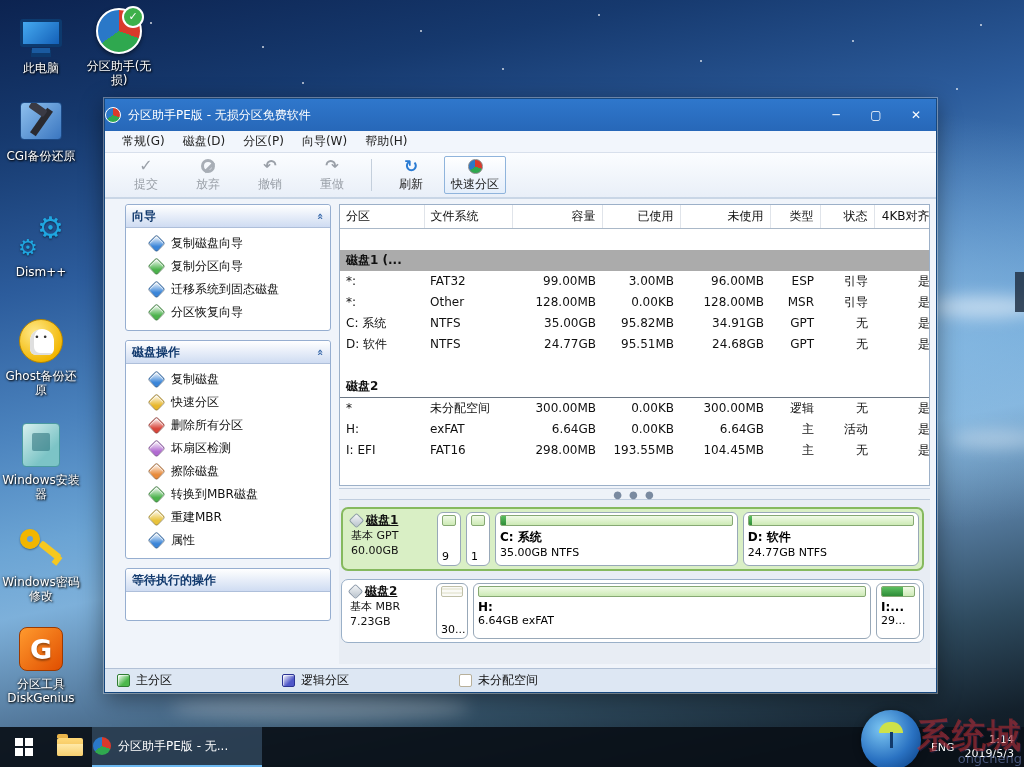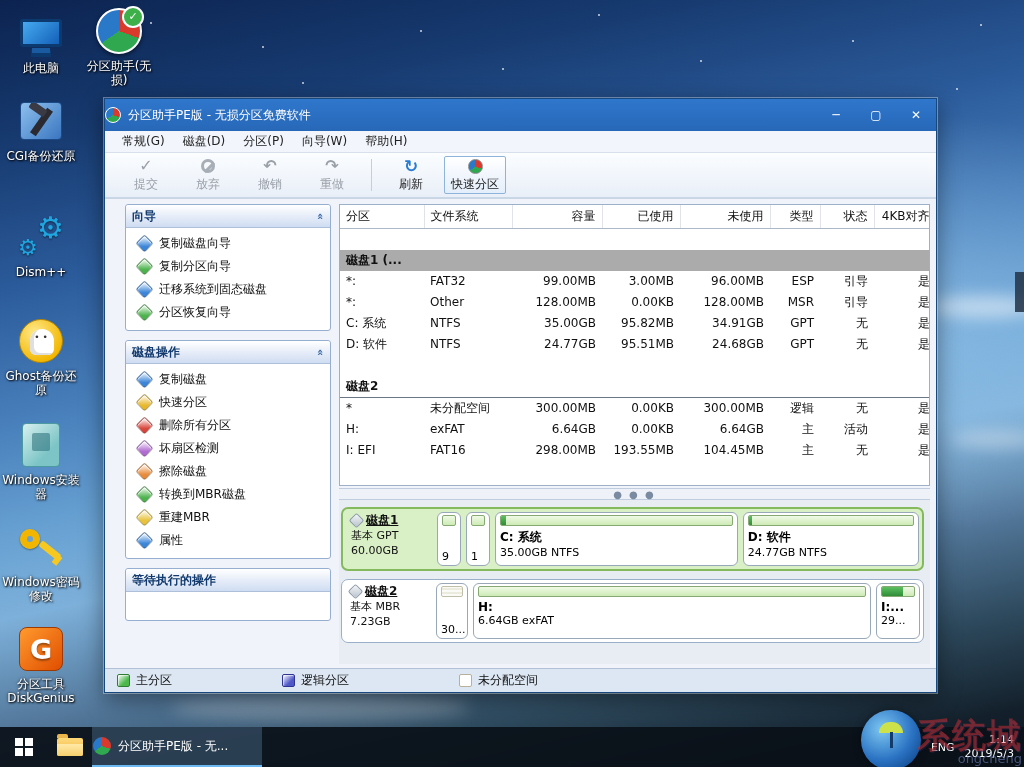--- a/index.html
+++ b/index.html
@@ -58,21 +58,21 @@
   .pie-mini{width:15px;height:15px;border-radius:50%;background:conic-gradient(#d93a2b 0 110deg,#2fa84f 110deg 235deg,#2a78c8 235deg 360deg);border:1px solid #888;}
   .tb-sep{width:1px;background:#c4cfdc;margin:6px 8px;}
 
   .client{flex:1;display:flex;padding:5px 6px 4px 8px;gap:8px;min-height:0;}
   
   .sidebar{width:206px;flex:0 0 auto;display:flex;flex-direction:column;gap:9px;margin-left:12px;}
   .panel{background:#fff;border:1px solid #96aed0;border-radius:3px;}
   .panel-header{height:23px;background:linear-gradient(#ffffff,#cfdcf2);border-bottom:1px solid #aebfda;display:flex;align-items:center;padding:0 6px;border-radius:3px 3px 0 0;}
   .panel-title{font-size:12px;font-weight:bold;color:#123a6e;flex:1;}
   .chev{font-size:11px;color:#3a6aaa;transform:rotate(90deg);font-weight:bold;}
-  .panel-body{padding:4px 0 6px;}
+  .panel-body{padding:4px 12px 6px;}
   .side-item{display:flex;align-items:center;gap:8px;padding:3px 8px 3px 12px;font-size:12px;color:#111;}
   .diamond{width:13px;height:13px;transform:rotate(45deg);border-radius:3px;border:1px solid rgba(0,0,0,.25);flex:0 0 auto;position:relative;box-shadow:inset 1px 1px 1px rgba(255,255,255,.7);}
   .pend-body{height:28px;}
 
   
   .rightpane{flex:1;display:flex;flex-direction:column;min-width:0;}
   .tablewrap{height:282px;background:#fff;border:1px solid #9cb0c8;overflow:hidden;flex:0 0 auto;}
   table.dt{border-collapse:collapse;width:100%;font-size:12px;table-layout:fixed;}
   table.dt th{font-weight:normal;text-align:left;border-bottom:1px solid #aab8c8;border-right:1px solid #e0e4ea;padding:3px 6px;height:22px;color:#111;}
   table.dt td{padding:2px 6px;height:21px;color:#111;white-space:nowrap;overflow:hidden;}

